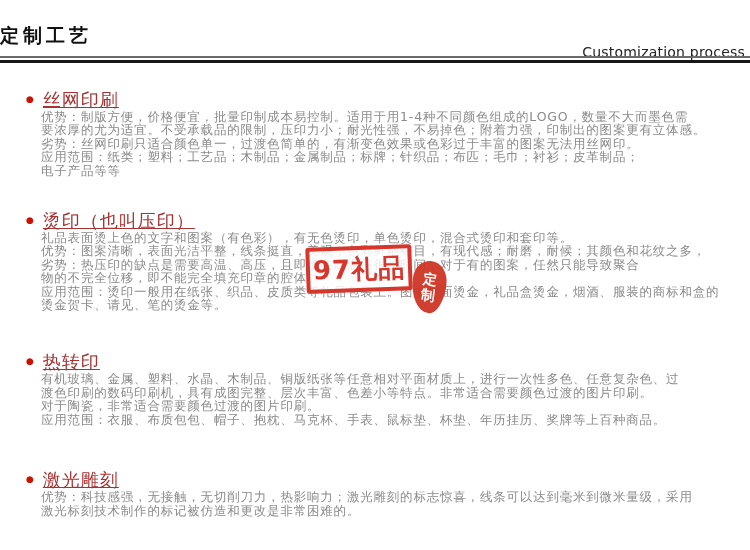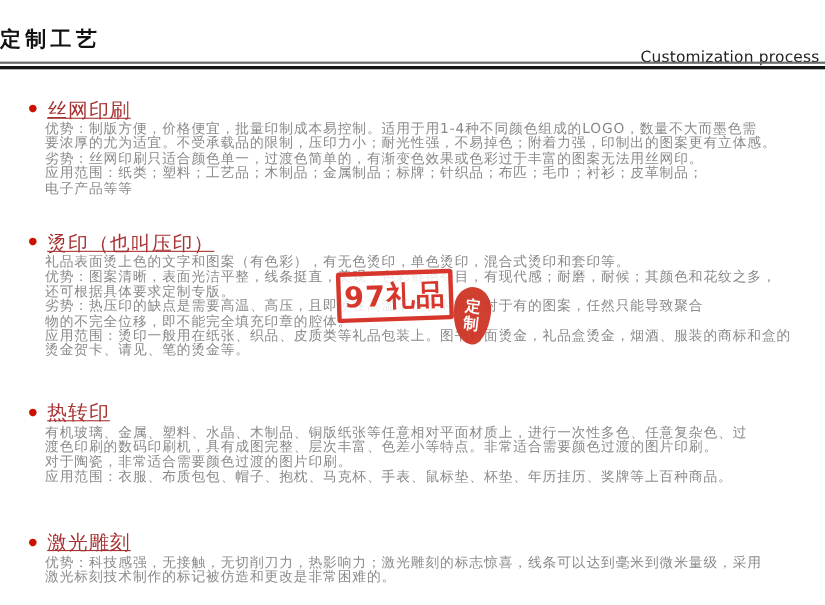--- a/index.html
+++ b/index.html
@@ -79,21 +79,20 @@
   </section>
 
   <section class="sec">
     <div class="sec-head">
       <span class="bullet">●</span>
       <h2 class="sec-title">烫印（也叫压印）</h2>
     </div>
     <div class="sec-body">
         <div class="line">礼品表面烫上色的文字和图案（有色彩），有无色烫印，单色烫印，混合式烫印和套印等。</div>
         <div class="line">优势：图案清晰，表面光洁平整，线条挺直，<span class="hl">美观，色彩鲜艳夺目</span>，有现代感；耐磨，耐候；其颜色和花纹之多，</div>
-        <div class="line">还可根据具体要求定制专版。</div>
         <div class="line">劣势：热压印的缺点是需要高温、高压，且即使在高温下很长时间，对于有的图案，任然只能导致聚合</div>
         <div class="line">物的不完全位移，即不能完全填充印章的腔体。</div>
         <div class="line">应用范围：烫印一般用在纸张、织品、皮质类等礼品包装上。图书封面烫金，礼品盒烫金，烟酒、服装的商标和盒的</div>
         <div class="line">烫金贺卡、请见、笔的烫金等。</div>
       </div>
   </section>
 
   <section class="sec">
     <div class="sec-head">
       <span class="bullet">●</span>

